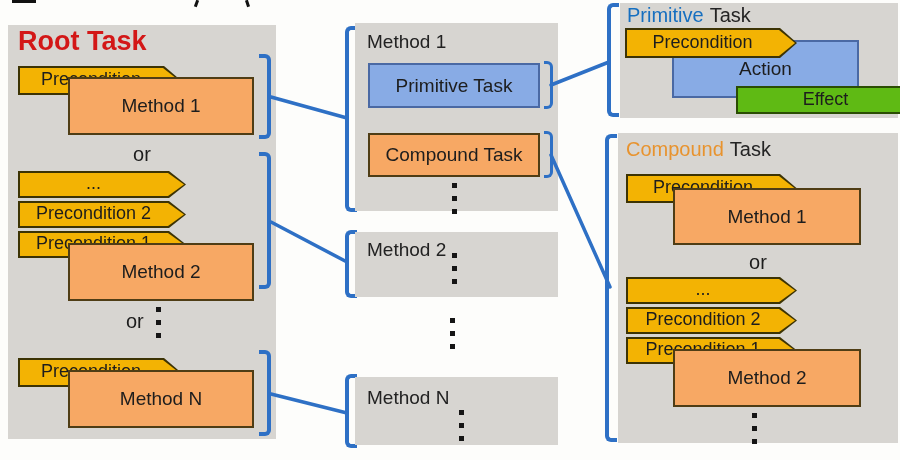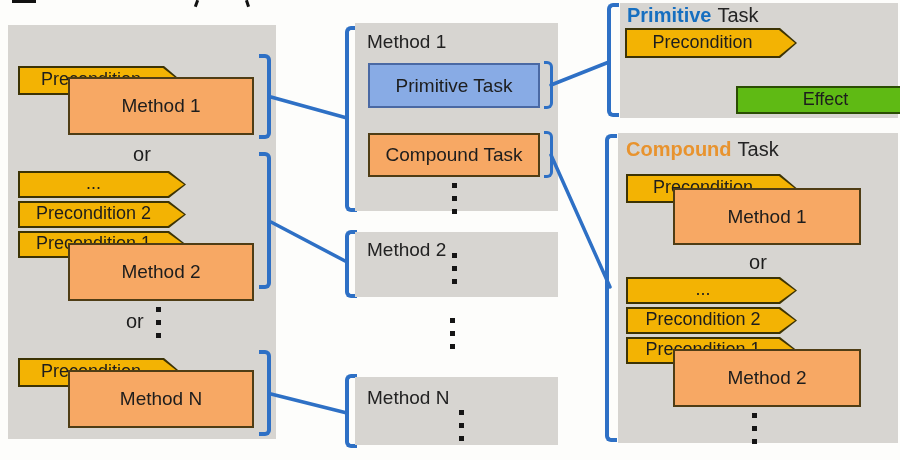--- a/index.html
+++ b/index.html
@@ -3,21 +3,21 @@
 <meta charset="utf-8">
 <style>
   html,body{margin:0;padding:0;background:#fff;}
   .stage{position:relative;width:900px;height:460px;background:#fdfdfb;overflow:hidden;
          font-family:"Liberation Sans",sans-serif;color:var(--text_dark,#1d1d1d);}
   .panel{position:absolute;background:var(--panel_bg,#d7d5d1);}
 
   
   .root-title{position:absolute;font-size:27px;font-weight:bold;color:var(--title_red,#d31717);white-space:nowrap;}
   .panel-title{position:absolute;font-size:20px;white-space:nowrap;}
-  .panel-title .hl{font-weight:bold;}
+  .panel-title .hl{font-weight:normal;}
   .panel-title .hl.blue{color:var(--title_blue,#166fc0);}
   .panel-title .hl.orange{color:var(--title_orange,#e8932e);}
   .panel-title .rest{margin-left:6px;color:#242424;}
   .m-label{position:absolute;font-size:19px;color:#222;white-space:nowrap;}
 
   
   .arrow{position:absolute;}
   .arrow .a-edge{position:absolute;inset:0;background:var(--arrow_yellow_border,#3c3304);
     clip-path:polygon(0 0,calc(100% - 17px) 0,100% 50%,calc(100% - 17px) 100%,0 100%);}
   .arrow .a-fill{position:absolute;inset:2px;background:var(--arrow_yellow,#f3b303);
@@ -52,20 +52,21 @@
 </head>
 <body>
 
 <div class="stage">
 
   <div class="artifact" style="left:12px;top:0;width:24px;height:3px;"></div>
   <div class="artifact" style="left:195px;top:0;width:3px;height:7px;transform:rotate(20deg);"></div>
   <div class="artifact" style="left:246px;top:0;width:3px;height:7px;transform:rotate(-18deg);"></div>
 
   <div class="panel" style="left:8px;top:25px;width:268px;height:414px;">
+    <div class="root-title" style="left:10px;top:1px;">Root Task</div>
 
     <div class="arrow" style="left:10px;top:41px;width:163px;height:29px;">
       <div class="a-edge"></div>
       <div class="a-fill"></div>
       <span class="a-lbl">Precondition</span>
     </div>
     <div class="box orange" style="left:60px;top:52px;width:186px;height:58px;">
       <span>Method 1</span>
     </div>
 
@@ -153,20 +154,23 @@
     </div>
   </div>
 
   <div class="bracket thin right" style="left:544px;top:61px;width:9px;height:48px;"></div>
   <div class="bracket thin right" style="left:544px;top:131px;width:9px;height:47px;"></div>
 
   <div class="bracket left" style="left:607px;top:3px;width:12px;height:114px;"></div>
   <div class="panel" style="left:620px;top:3px;width:278px;height:115px;overflow:visible;">
     <div class="panel-title" style="left:7px;top:1px;">
       <span class="hl blue">Primitive</span><span class="rest">Task</span>
+    </div>
+    <div class="box blue" style="left:52px;top:37px;width:187px;height:58px;">
+      <span>Action</span>
     </div>
     <div class="arrow" style="left:5px;top:25px;width:172px;height:30px;">
       <div class="a-edge"></div>
       <div class="a-fill"></div>
       <span class="a-lbl">Precondition</span>
     </div>
     <div class="arrow green" style="left:116px;top:83px;width:196px;height:28px;">
       <div class="a-edge"></div>
       <div class="a-fill"></div>
       <span class="a-lbl">Effect</span>

